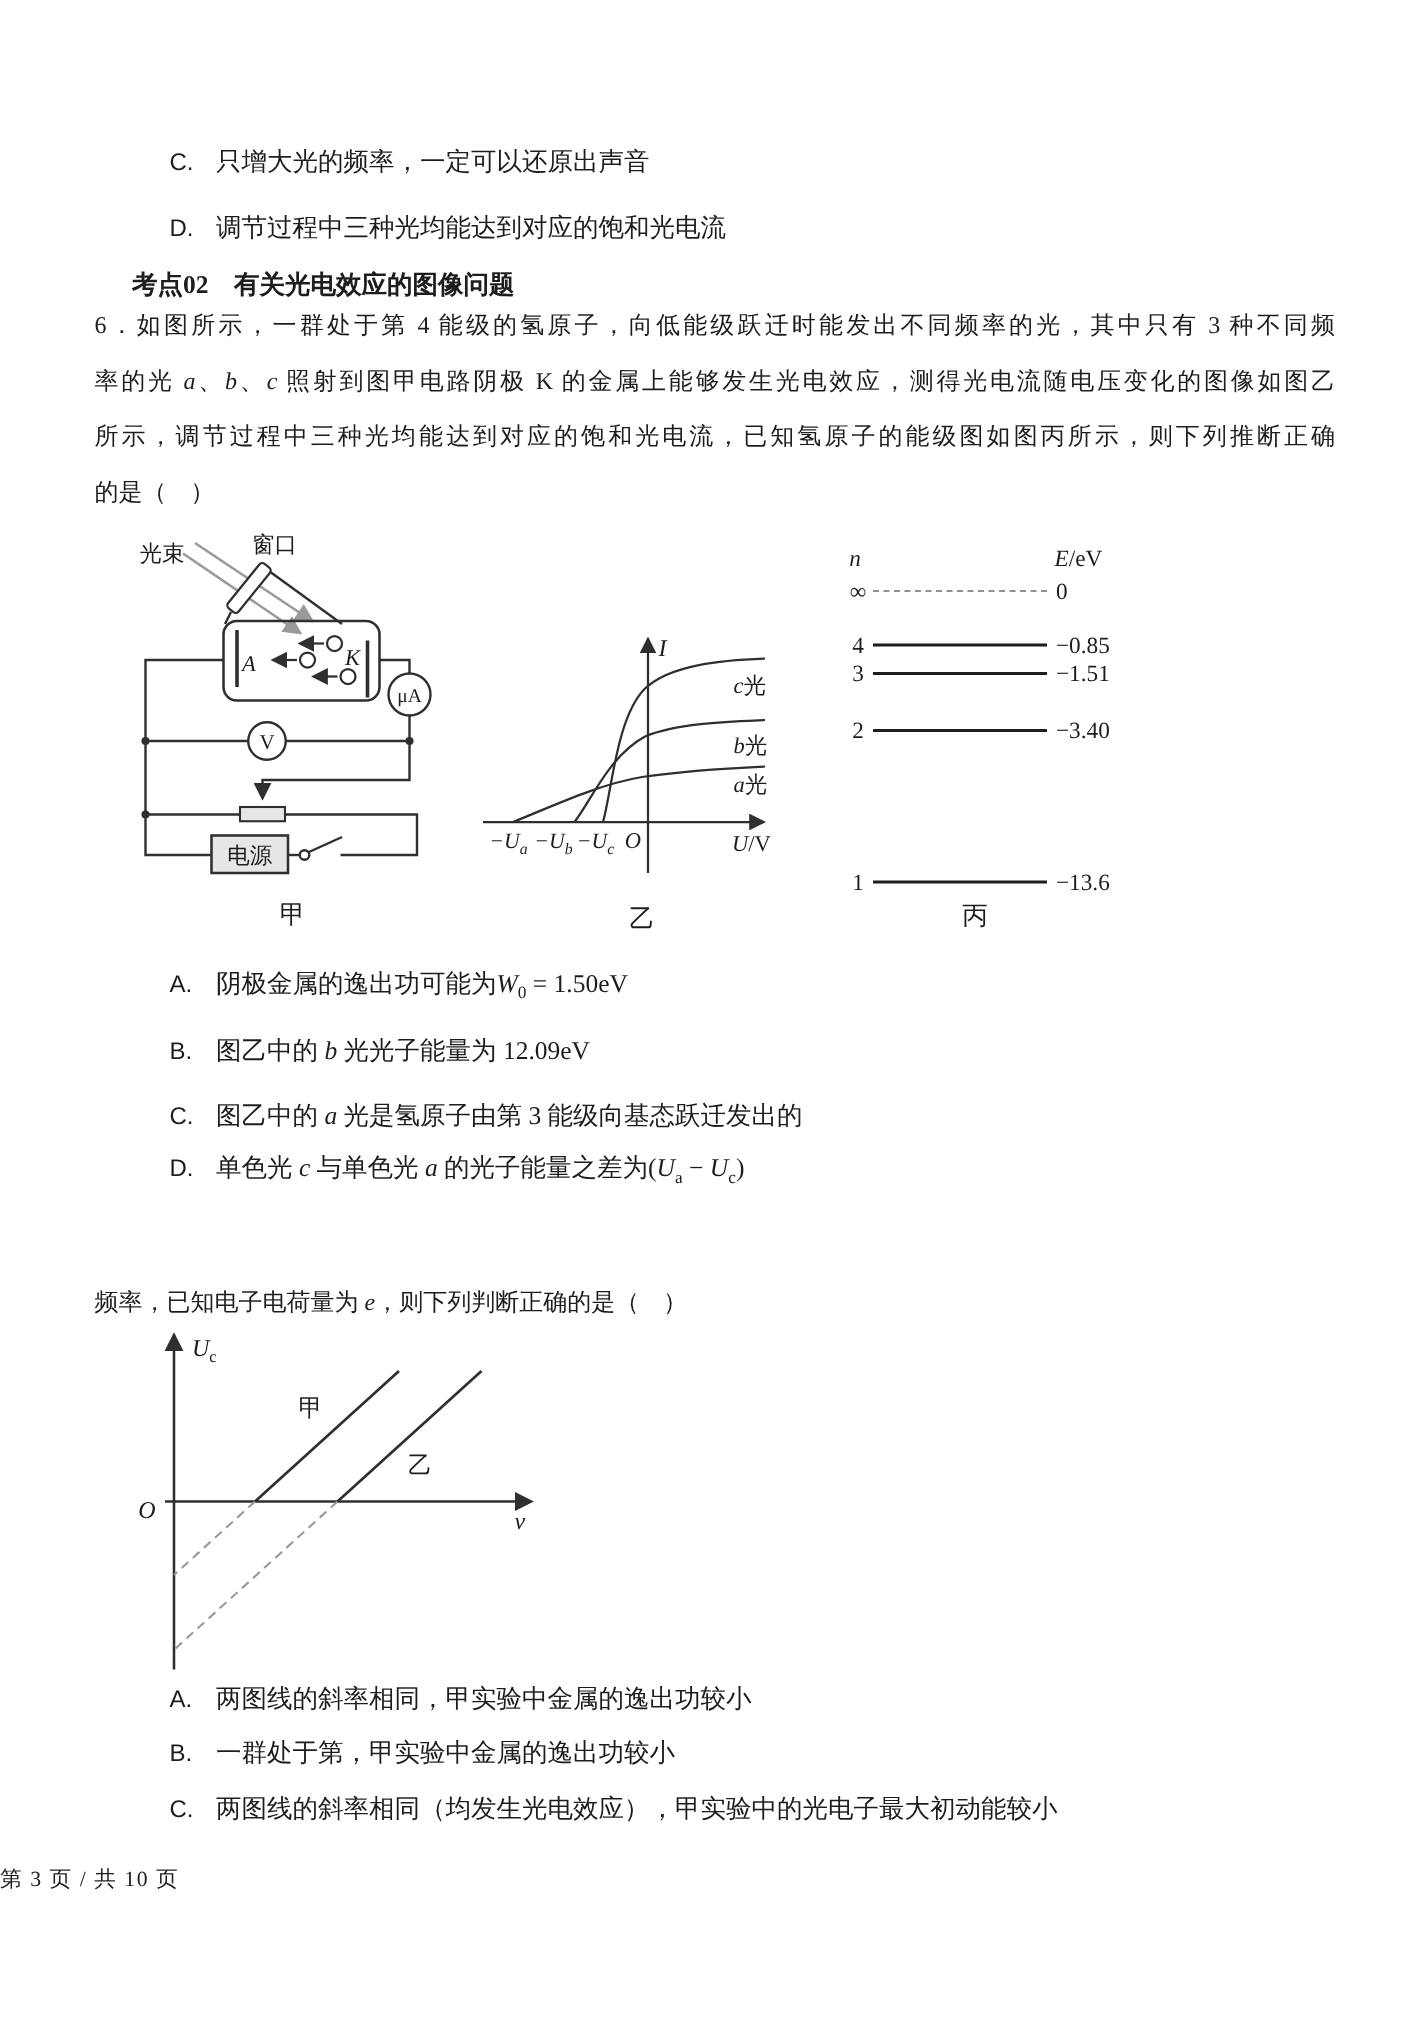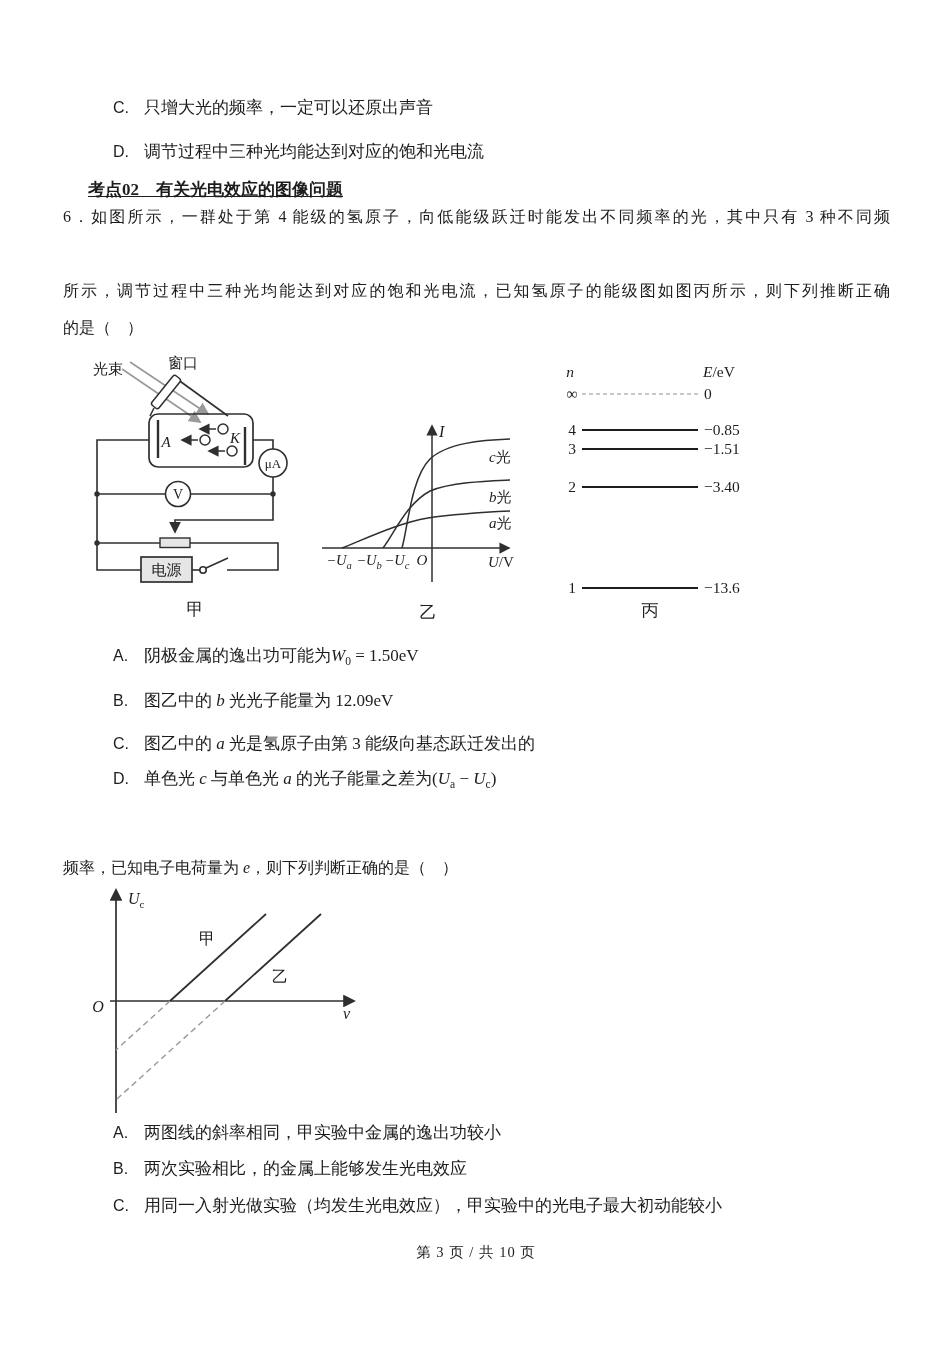--- a/index.html
+++ b/index.html
@@ -2,22 +2,22 @@
 <html><head>
 <meta charset="utf-8">
 <style>
   html,body{margin:0;padding:0;}
   .page{position:relative;width:952px;height:1347px;background:#ffffff;overflow:hidden;
         font-family:"Liberation Serif",serif;color:#1d1d1d;}
   .stem{position:absolute;left:63px;width:827px;font-size:16px;white-space:normal;}
   .just{text-align:justify;text-align-last:justify;}
   .opt{position:absolute;left:113px;font-size:17px;white-space:nowrap;}
   .opt .lb{display:inline-block;width:31px;font-family:"Liberation Sans",sans-serif;font-size:16px;}
-  .heading{position:absolute;left:88px;font-weight:bold;font-size:17px;white-space:nowrap;text-decoration:underline;}
-  .footer{position:absolute;left:0;width:952px;text-align:center;font-size:14.5px;letter-spacing:1px;}
+  .heading{position:absolute;left:88px;font-weight:bold;font-size:17px;white-space:nowrap;}
+  .footer{position:absolute;left:0;width:952px;text-align:left;font-size:14.5px;letter-spacing:1px;}
   svg{position:absolute;overflow:visible;}
   svg text{font-family:"Liberation Serif",serif;fill:#1d1d1d;}
   .it{font-style:italic;}
   sub{font-size:68%;}
   i{font-family:"Liberation Serif",serif;}
 </style>
 </head>
 <body>
 
 <div class="page">
@@ -25,20 +25,21 @@
   <div class="opt" style="top:96px">
     <span class="lb">C.</span><span>只增大光的频率，一定可以还原出声音</span>
   </div>
   <div class="opt" style="top:140px">
     <span class="lb">D.</span><span>调节过程中三种光均能达到对应的饱和光电流</span>
   </div>
 
   <div class="heading" style="top:178px">考点02　有关光电效应的图像问题</div>
 
   <div class="stem just" style="top:207px">6．如图所示，一群处于第 4 能级的氢原子，向低能级跃迁时能发出不同频率的光，其中只有 3 种不同频</div>
+  <div class="stem just" style="top:244px">率的光 <i>a</i>、<i>b</i>、<i>c</i> 照射到图甲电路阴极 K 的金属上能够发生光电效应，测得光电流随电压变化的图像如图乙</div>
   <div class="stem just" style="top:281px">所示，调节过程中三种光均能达到对应的饱和光电流，已知氢原子的能级图如图丙所示，则下列推断正确</div>
   <div class="stem" style="top:318px">的是（　）</div>
 
   <svg style="left:80px;top:352px" width="235" height="270" viewBox="0 0 235 270">
     <defs>
       <marker id="ahB" viewBox="0 0 10 10" refX="8.5" refY="5" markerWidth="7.5" markerHeight="7.5" orient="auto-start-reverse">
         <path d="M0,0 L10,5 L0,10 z" fill="#2f2f2f"></path>
       </marker>
       <marker id="ahG" viewBox="0 0 10 10" refX="8.5" refY="5" markerWidth="7.5" markerHeight="7.5" orient="auto-start-reverse">
         <path d="M0,0 L10,5 L0,10 z" fill="#9a9a9a"></path>
@@ -217,21 +218,21 @@
       <line x1="155" y1="123" x2="251" y2="36"></line>
     </g>
     <text x="137" y="66" font-size="16" text-anchor="middle">甲</text>
     <text x="210" y="104" font-size="16" text-anchor="middle">乙</text>
   </svg>
 
   <div class="opt" style="top:1121px">
     <span class="lb">A.</span><span>两图线的斜率相同，甲实验中金属的逸出功较小</span>
   </div>
   <div class="opt" style="top:1157px">
-    <span class="lb">B.</span><span>两次实验相比，的金属上能够发生光电效应</span>
+    <span class="lb">B.</span><span>一群处于第，甲实验中金属的逸出功较小</span>
   </div>
   <div class="opt" style="top:1194px">
-    <span class="lb">C.</span><span>用同一入射光做实验（均发生光电效应），甲实验中的光电子最大初动能较小</span>
+    <span class="lb">C.</span><span>两图线的斜率相同（均发生光电效应），甲实验中的光电子最大初动能较小</span>
   </div>
 
   <div class="footer" style="top:1243px">第 3 页 / 共 10 页</div>
 
 </div>
 
 </body></html>

